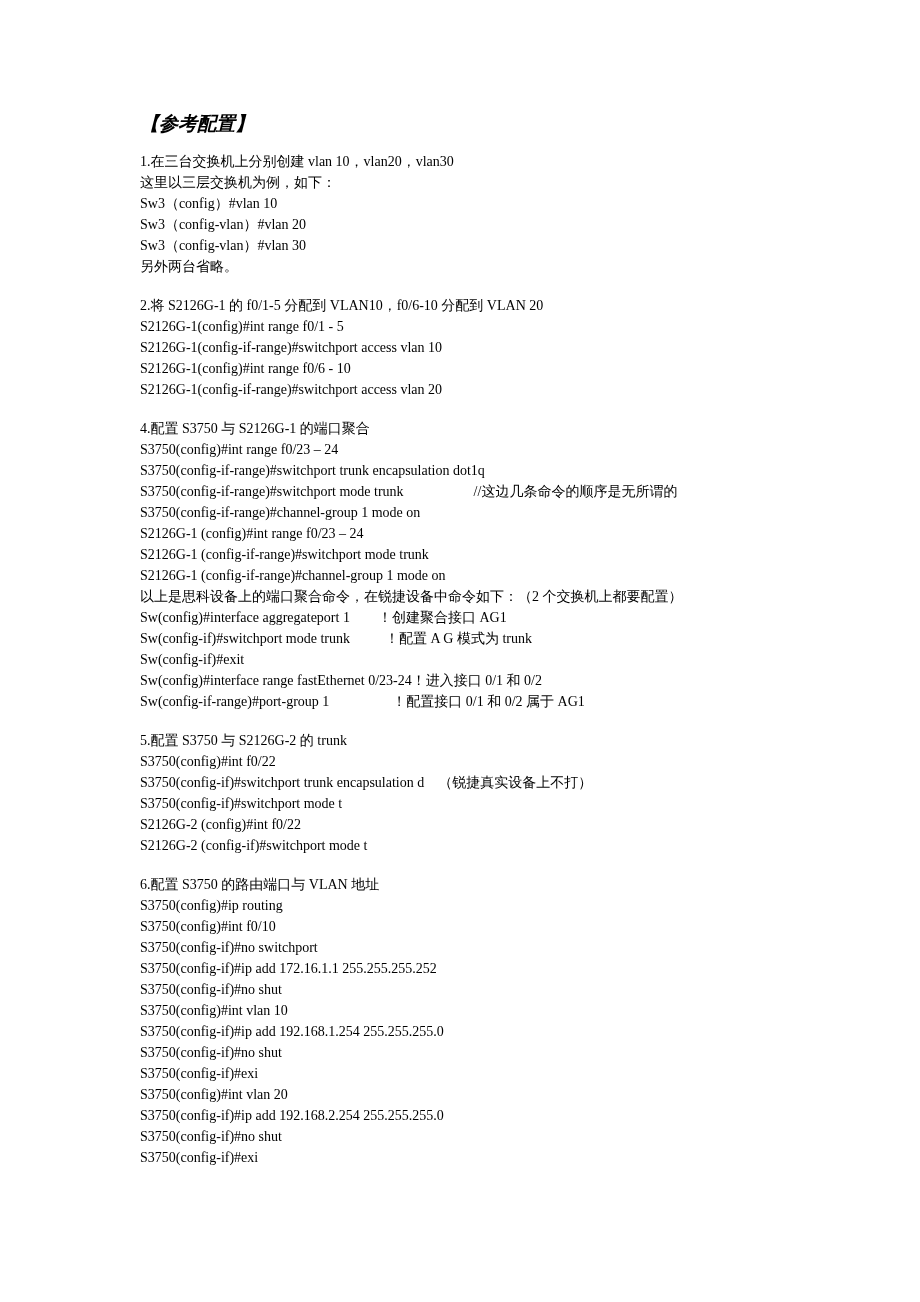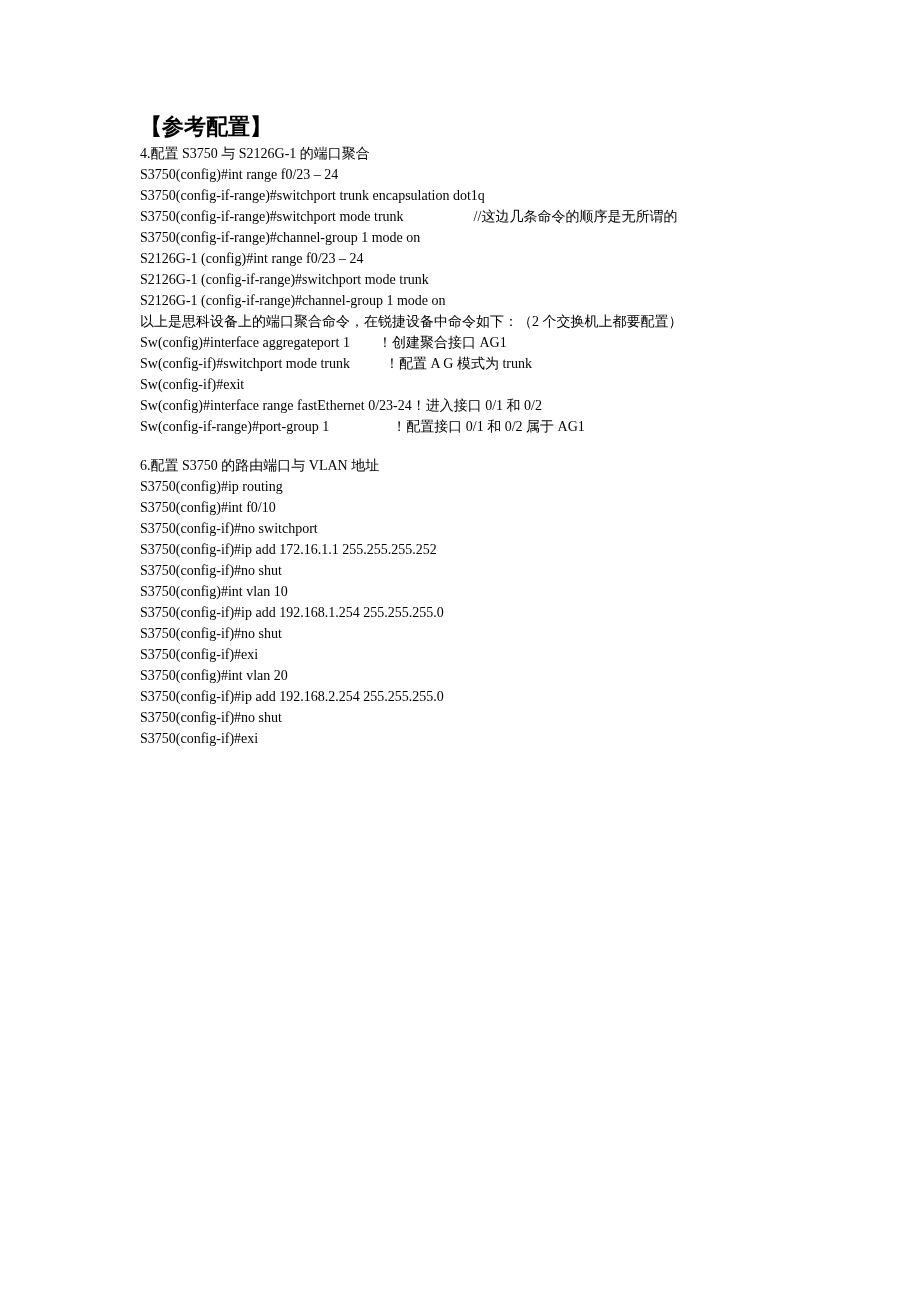--- a/index.html
+++ b/index.html
@@ -11,48 +11,66 @@
     color: #000000;
     line-height: 1.5;
   }
   .page {
     width: 920px;
     min-height: 1302px;
     padding: 110px 140px 120px 140px;
     box-sizing: border-box;
   }
   .title {
-    font-size: 22px;
+    font-size: 19px;
     font-weight: bold;
-    margin-bottom: 0;
+    margin-bottom: 12px;
+    font-style: italic;
   }
   .block {
     margin-bottom: 18px;
     white-space: pre-wrap;
   }
 </style>
 </head>
 <body>
 
 <div class="page">
   <div class="title">【参考配置】</div>
+  <div class="block">1.在三台交换机上分别创建 vlan 10，vlan20，vlan30
+这里以三层交换机为例，如下：
+Sw3（config）#vlan 10
+Sw3（config-vlan）#vlan 20
+Sw3（config-vlan）#vlan 30
+另外两台省略。</div>
+  <div class="block">2.将 S2126G-1 的 f0/1-5 分配到 VLAN10，f0/6-10 分配到 VLAN 20
+S2126G-1(config)#int range f0/1 - 5
+S2126G-1(config-if-range)#switchport access vlan 10
+S2126G-1(config)#int range f0/6 - 10
+S2126G-1(config-if-range)#switchport access vlan 20</div>
   <div class="block">4.配置 S3750 与 S2126G-1 的端口聚合
 S3750(config)#int range f0/23 – 24
 S3750(config-if-range)#switchport trunk encapsulation dot1q
 S3750(config-if-range)#switchport mode trunk                    //这边几条命令的顺序是无所谓的
 S3750(config-if-range)#channel-group 1 mode on
 S2126G-1 (config)#int range f0/23 – 24
 S2126G-1 (config-if-range)#switchport mode trunk
 S2126G-1 (config-if-range)#channel-group 1 mode on
 以上是思科设备上的端口聚合命令，在锐捷设备中命令如下：（2 个交换机上都要配置）
 Sw(config)#interface aggregateport 1        ！创建聚合接口 AG1
 Sw(config-if)#switchport mode trunk          ！配置 A G 模式为 trunk
 Sw(config-if)#exit
 Sw(config)#interface range fastEthernet 0/23-24！进入接口 0/1 和 0/2
 Sw(config-if-range)#port-group 1                  ！配置接口 0/1 和 0/2 属于 AG1</div>
+  <div class="block">5.配置 S3750 与 S2126G-2 的 trunk
+S3750(config)#int f0/22
+S3750(config-if)#switchport trunk encapsulation d    （锐捷真实设备上不打）
+S3750(config-if)#switchport mode t
+S2126G-2 (config)#int f0/22
+S2126G-2 (config-if)#switchport mode t</div>
   <div class="block">6.配置 S3750 的路由端口与 VLAN 地址
 S3750(config)#ip routing
 S3750(config)#int f0/10
 S3750(config-if)#no switchport
 S3750(config-if)#ip add 172.16.1.1 255.255.255.252
 S3750(config-if)#no shut
 S3750(config)#int vlan 10
 S3750(config-if)#ip add 192.168.1.254 255.255.255.0
 S3750(config-if)#no shut
 S3750(config-if)#exi

